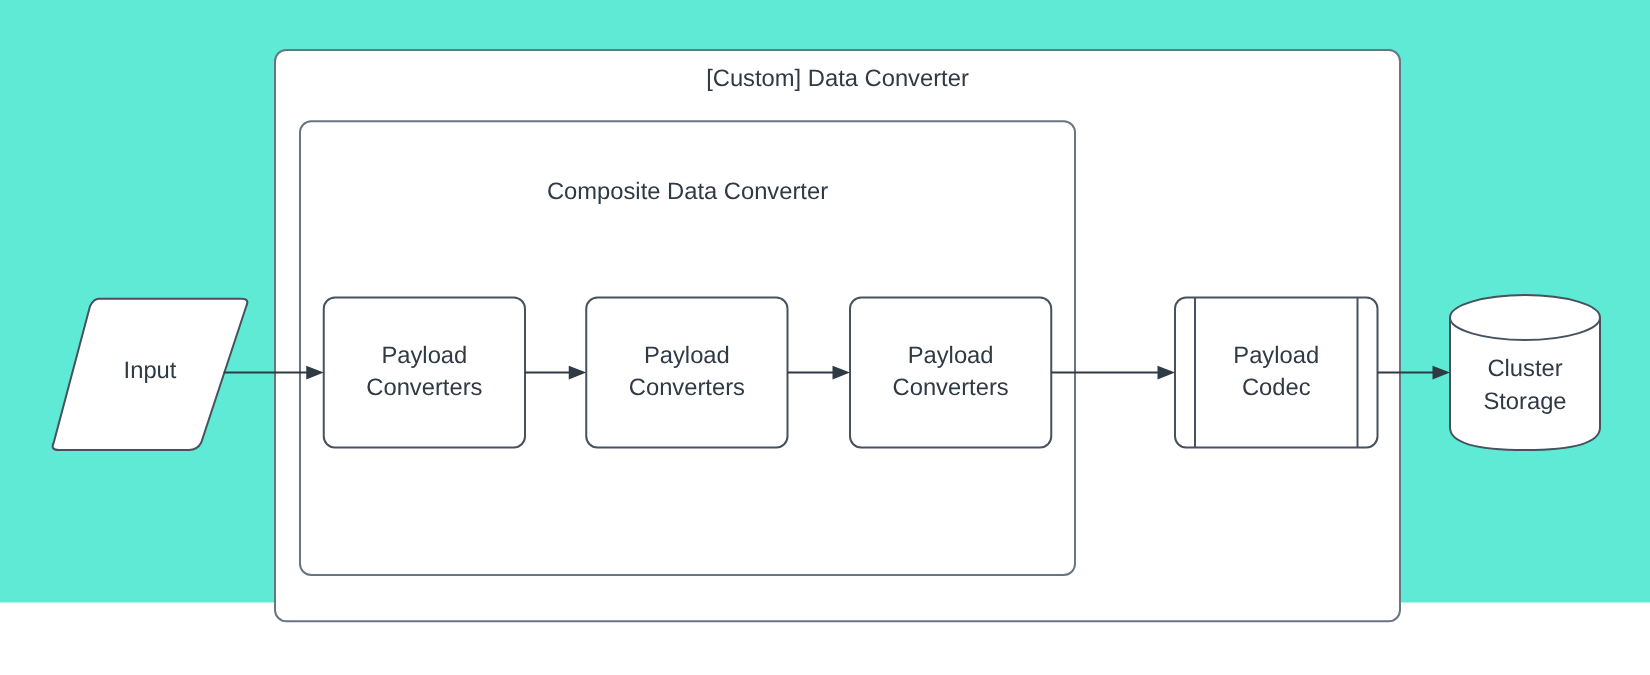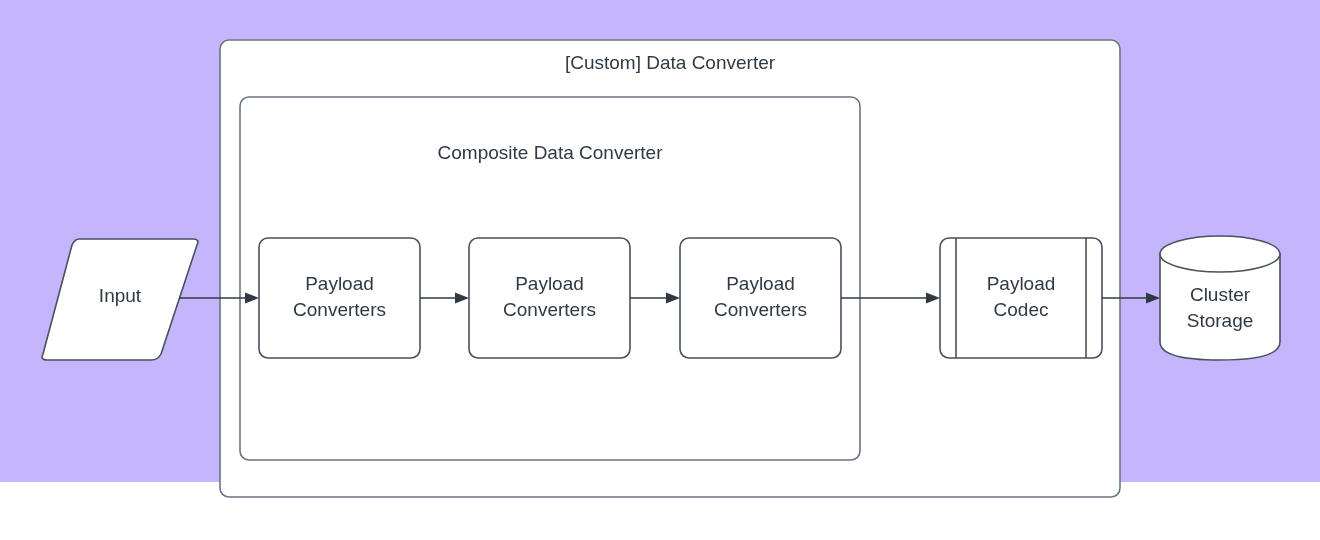--- a/index.html
+++ b/index.html
@@ -10,21 +10,21 @@
   body {
     width: 1320px;
     height: 540px;
     font-family: "Liberation Sans", sans-serif;
     overflow: hidden;
   }
   #diagram-root {
     position: relative;
     width: 1320px;
     height: 482px;
-    background: #c4b5fd;
+    background: #5eead4;
   }
   #diagram-svg {
     position: absolute;
     left: 0;
     top: 0;
     width: 1320px;
     height: 540px;
     display: block;
   }
   .node-shape {

